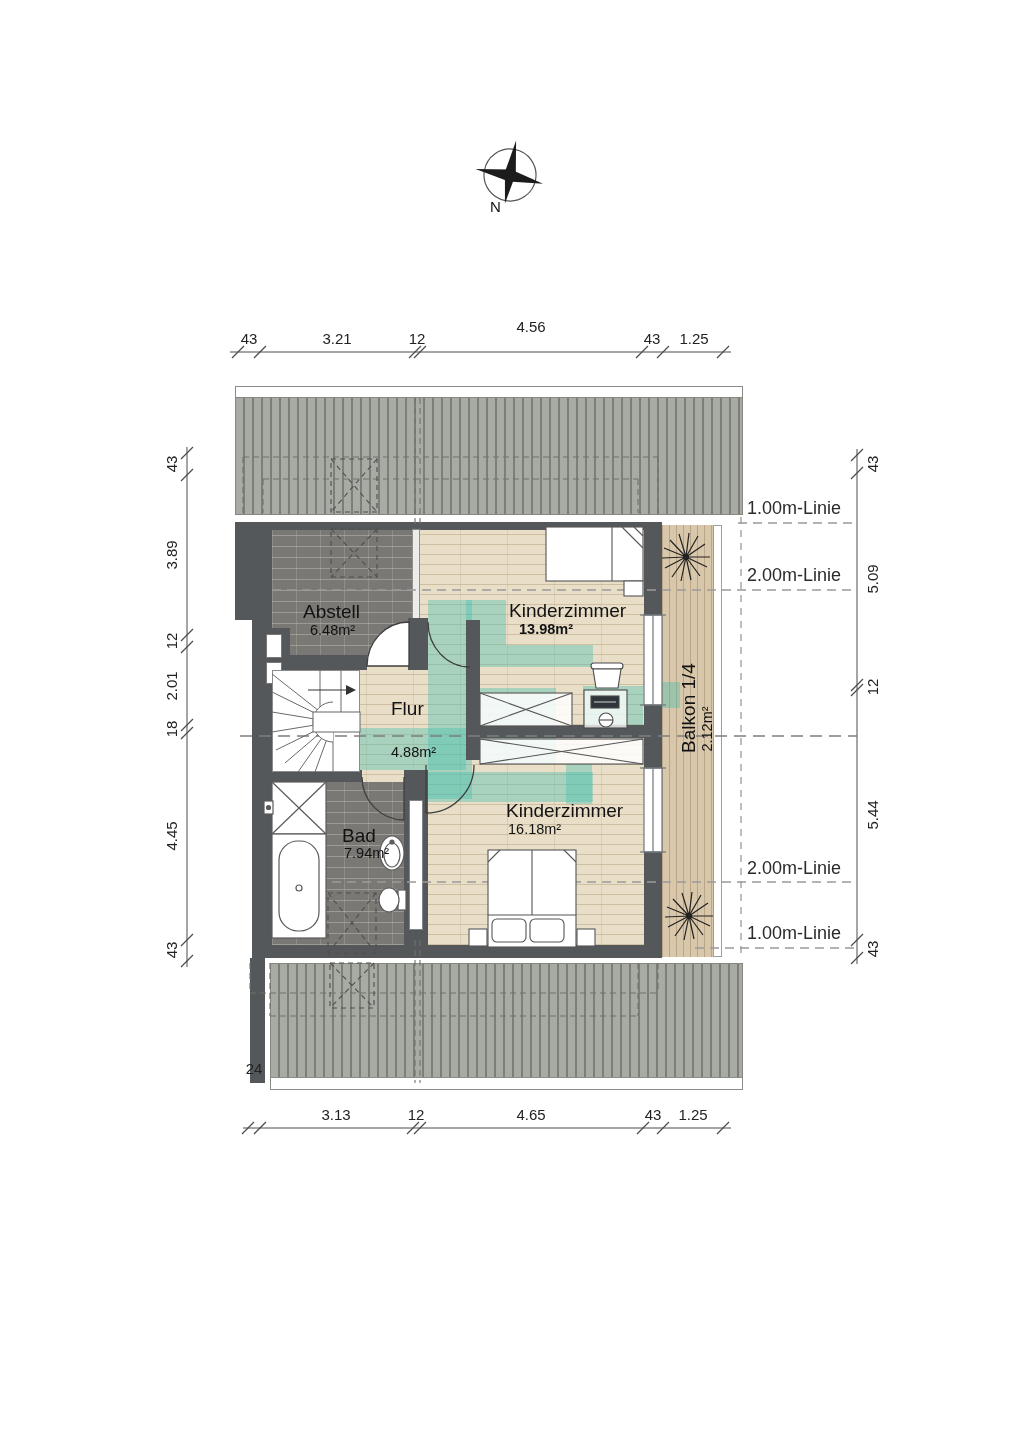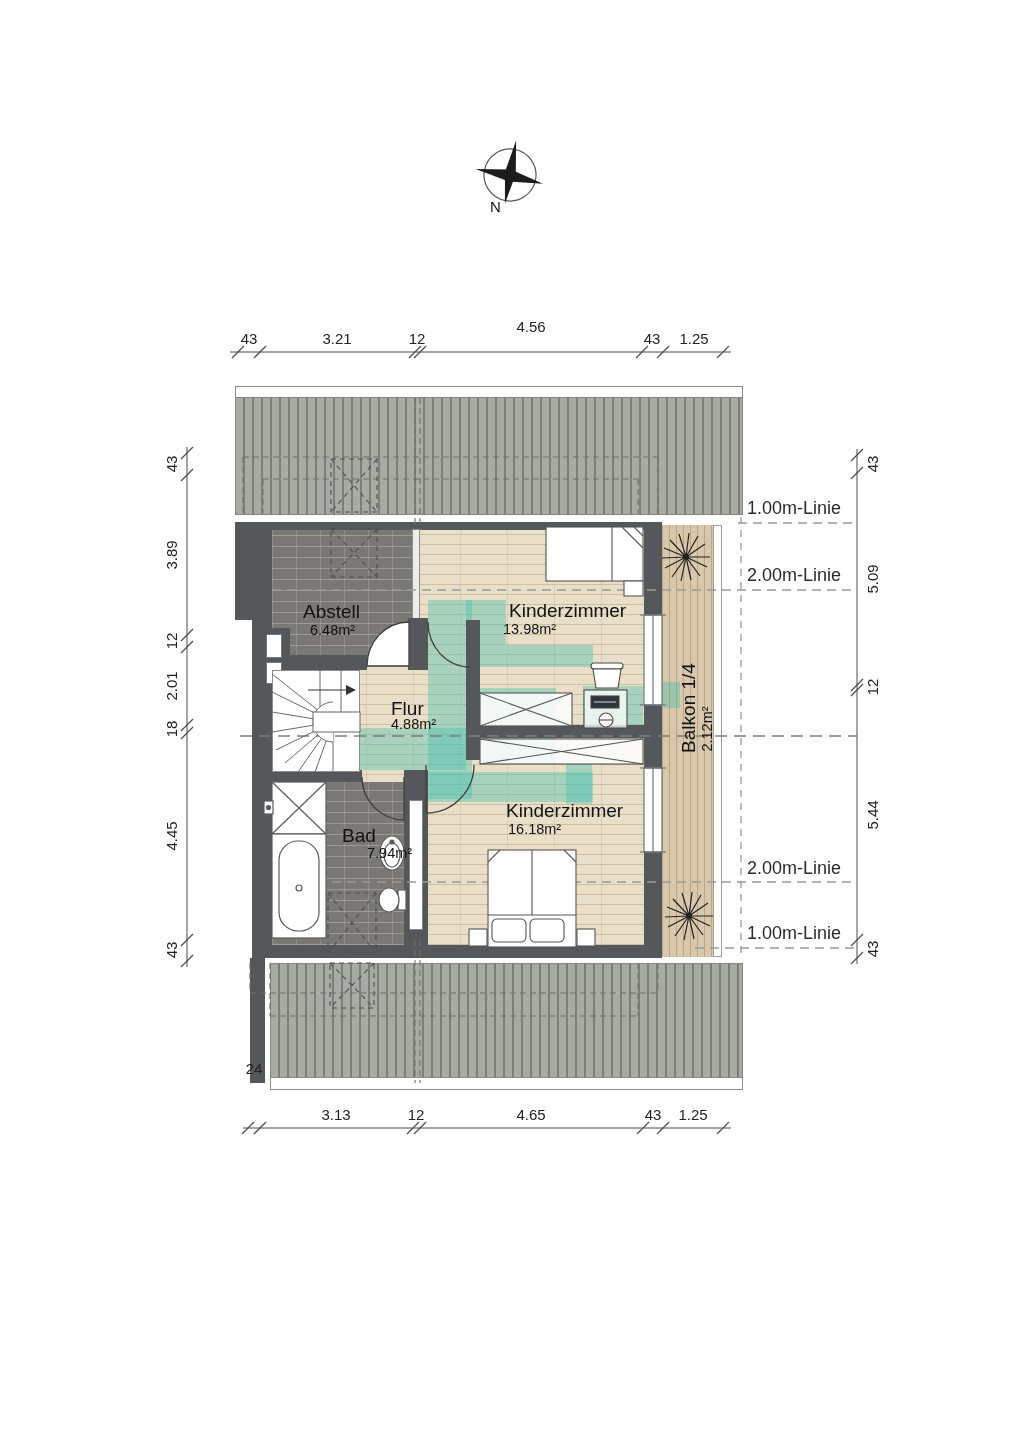--- a/index.html
+++ b/index.html
@@ -332,27 +332,27 @@
 
   <div class="mlinie" style="left:747px;top:498px;">1.00m-Linie</div>
   <div class="mlinie" style="left:747px;top:565px;">2.00m-Linie</div>
   <div class="mlinie" style="left:747px;top:858px;">2.00m-Linie</div>
   <div class="mlinie" style="left:747px;top:923px;">1.00m-Linie</div>
 
   <div class="room-name" style="left:303px;top:601px;">Abstell</div>
   <div class="room-area" style="left:310px;top:622px;">6.48m²</div>
 
   <div class="room-name" style="left:509px;top:600px;">Kinderzimmer</div>
-  <div class="room-area" style="left:503px;top:621px;">13.98m²</div>
+  <div class="room-area" style="left:519px;top:621px;font-weight:bold;">13.98m²</div>
 
   <div class="room-name" style="left:391px;top:698px;">Flur</div>
-  <div class="room-area" style="left:391px;top:716px;">4.88m²</div>
+  <div class="room-area" style="left:391px;top:744px;">4.88m²</div>
 
   <div class="room-name" style="left:342px;top:825px;">Bad</div>
-  <div class="room-area" style="left:344px;top:845px;margin-left:23px;">7.94m²</div>
+  <div class="room-area" style="left:344px;top:845px;">7.94m²</div>
 
   <div class="room-name" style="left:506px;top:800px;">Kinderzimmer</div>
   <div class="room-area" style="left:508px;top:821px;">16.18m²</div>
 
   <div class="room-name rot" style="left:689px;top:708px;">Balkon 1/4</div>
   <div class="room-area rot" style="left:707px;top:729px;">2.12m²</div>
 
 
 </div>
 

